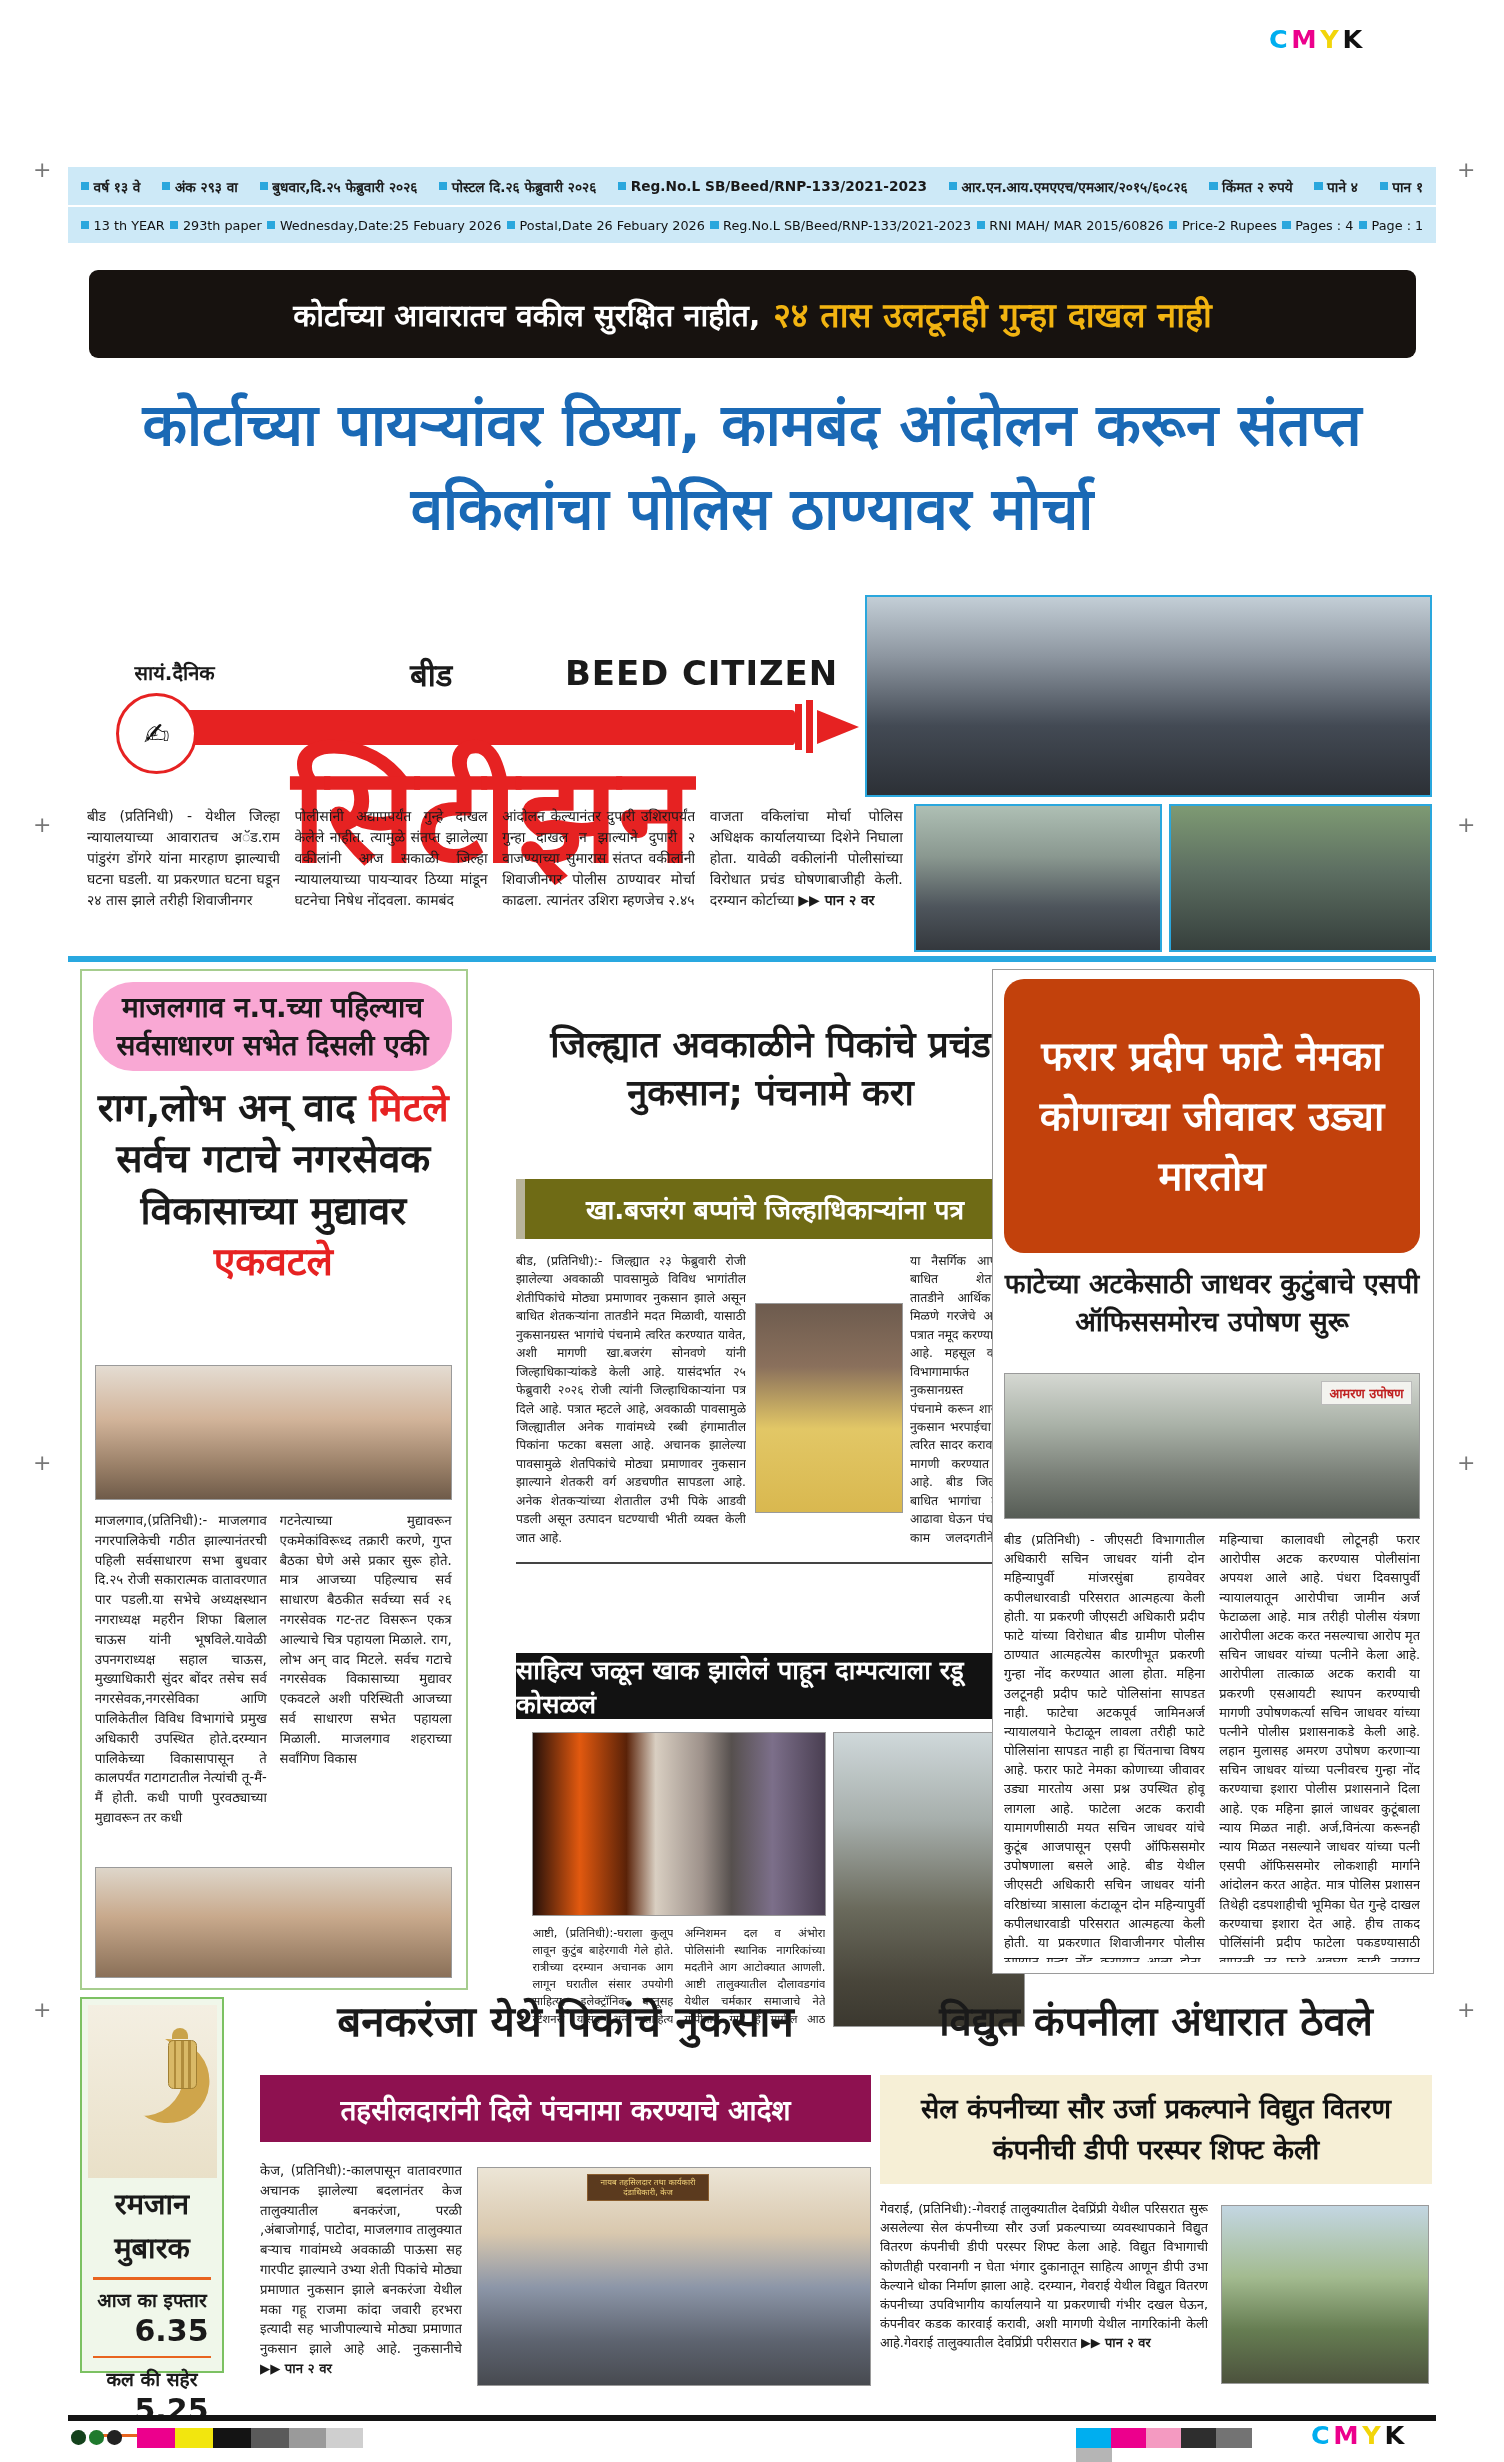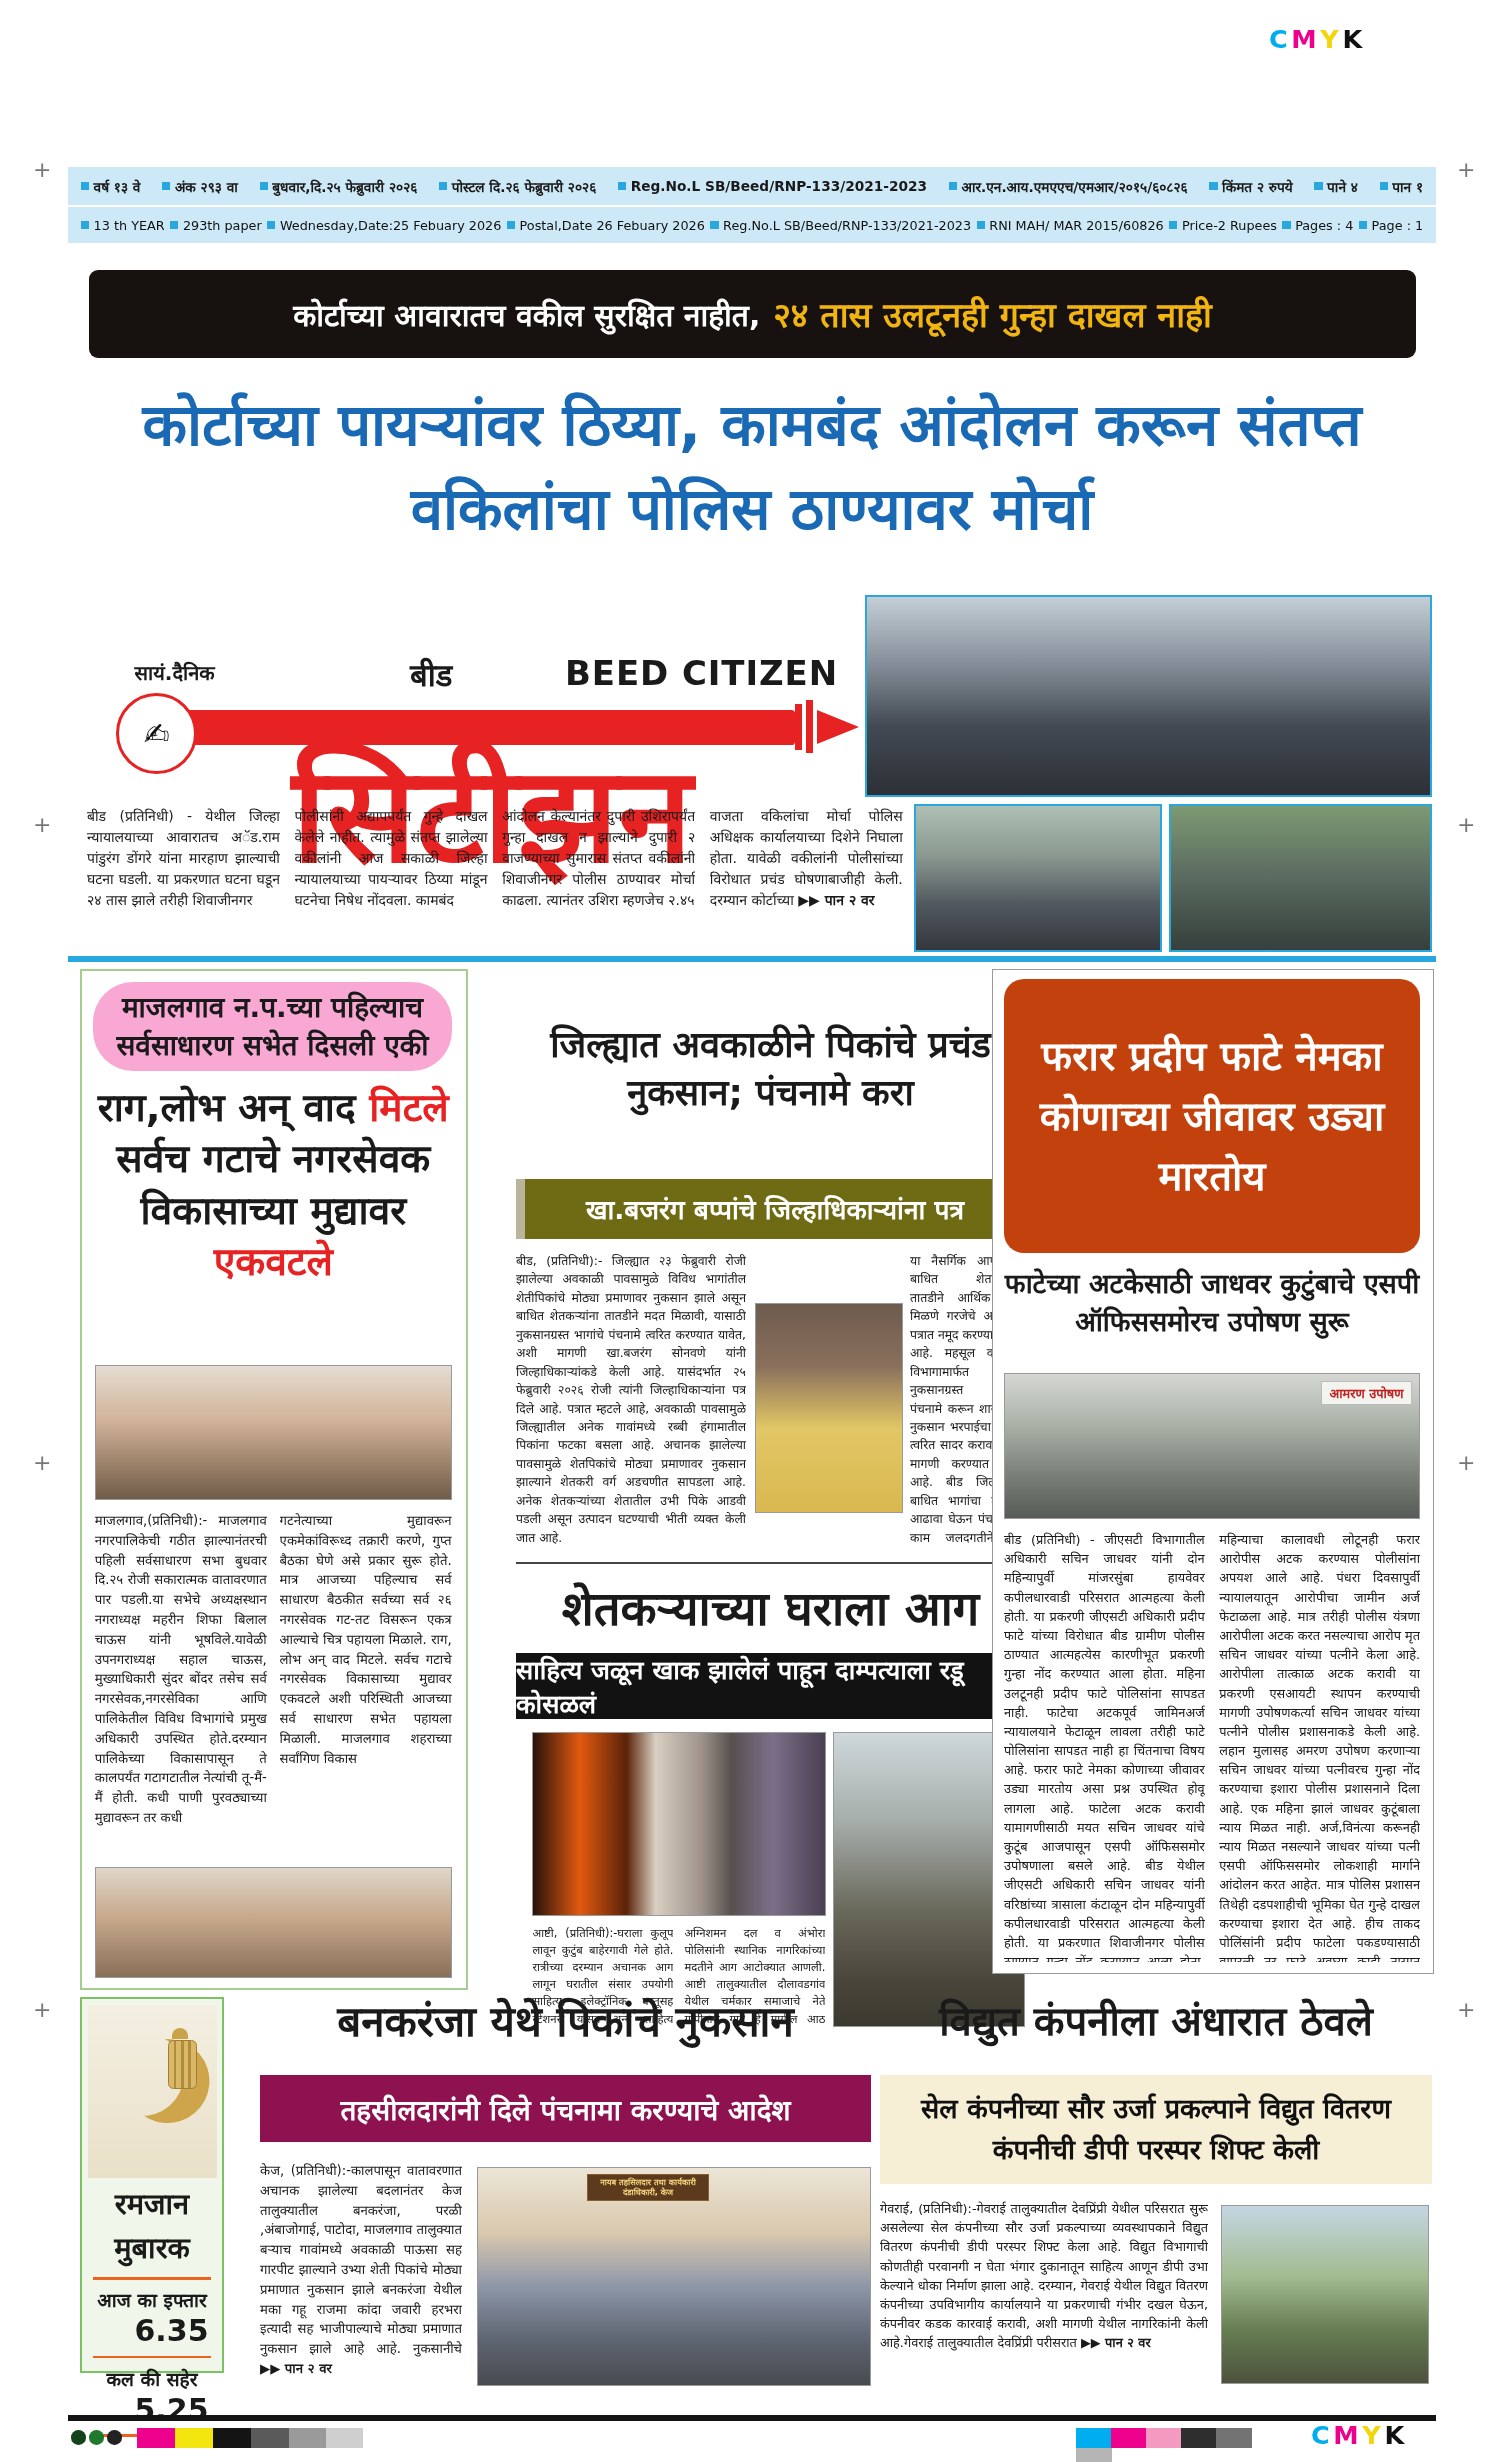--- a/index.html
+++ b/index.html
@@ -44,21 +44,21 @@
   
   .ramzan{border:2.7px solid #7cc162;background:#f0f7ea;box-sizing:border-box;text-align:center;}
   .rm-div{height:2.7px;background:#e8641f;margin:7.3px 11px;}
   .rm-title{font-size:29px;font-weight:900;line-height:1.5;}
   .rm-label{font-size:19px;font-weight:900;}
   .rm-time{font-size:30px;font-weight:900;padding-left:39px;}
   .moonbox{position:relative;height:173px;background:linear-gradient(180deg,#f4efe2,#e9e0c8);margin:5.5px;overflow:hidden;}
   .crescent{position:absolute;left:12.8px;top:27px;width:84px;height:84px;border-radius:50%;box-shadow:22px 14.6px 0 0 #cfa54b;transform:rotate(-18deg);}
   .lantern{position:absolute;right:20px;top:35px;width:27px;height:47px;background:repeating-linear-gradient(90deg,#d9b967 0 4.6px,#b08c3c 4.6px 7.3px);border:1.8px solid #a07f33;border-radius:5.5px;}
   .lantern:before{content:"";position:absolute;left:3.6px;top:-12.8px;width:16.4px;height:11px;background:#c9a34a;border-radius:8.2px 8.2px 0 0;}
-  .plaque{position:absolute;background:#5b3a1e;color:#f3d37a;font-size:8.2px;line-height:1.25;text-align:center;padding:2.7px 5.5px;border:0.9px solid #8a5d2e;font-weight:bold;}
+  .plaque{position:absolute;background:#5b3a1e;color:#f3d37a;font-size:8.2px;line-height:1.25;text-align:center;padding:2.7px 5.5px;border:0.9px solid #8a5d2e;}
   .pbanner{position:absolute;background:#f3f3ef;color:#c02222;font-size:12.8px;font-weight:900;padding:1.8px 7.3px;border:0.9px solid #bbb;}
   .regmark{position:absolute;color:#777;font-size:22px;font-weight:400;}
   .cmyk span{font-size:25.5px;font-weight:900;letter-spacing:3.6px;}
   .c-c{color:#00aeef;}.c-m{color:#ec008c;}.c-y{color:#f2d50a;}.c-k{color:#111;}
   .bar-seg{height:100%;display:inline-block;}
   .dot{width:14.6px;height:14.6px;border-radius:50%;display:inline-block;margin-right:3.6px;}
 </style>
 </head>
 <body>
 
@@ -201,21 +201,20 @@
   <div class="abs mhead" style="left:0px;top:5.5px;width:509px;height:146px;">जिल्ह्यात अवकाळीने पिकांचे प्रचंड नुकसान; पंचनामे करा</div>
   <div class="abs olivebar" style="left:0px;top:164px;width:509px;height:60px;box-sizing:border-box;">
       <span>खा.बजरंग बप्पांचे जिल्हाधिकाऱ्यांना पत्र</span>
     </div>
   <div class="abs" style="left:0px;top:237px;width:509px;height:297px;">
     <div class="body-txt abs" style="left:0;top:0;width:230px;height:297px;font-size:12.3px;">बीड, (प्रतिनिधी):- जिल्ह्यात २३ फेब्रुवारी रोजी झालेल्या अवकाळी पावसामुळे विविध भागांतील शेतीपिकांचे मोठ्या प्रमाणावर नुकसान झाले असून बाधित शेतकऱ्यांना तातडीने मदत मिळावी, यासाठी नुकसानग्रस्त भागांचे पंचनामे त्वरित करण्यात यावेत, अशी मागणी खा.बजरंग सोनवणे यांनी जिल्हाधिकाऱ्यांकडे केली आहे. यासंदर्भात २५ फेब्रुवारी २०२६ रोजी त्यांनी जिल्हाधिकाऱ्यांना पत्र दिले आहे. पत्रात म्हटले आहे, अवकाळी पावसामुळे जिल्ह्यातील अनेक गावांमध्ये रब्बी हंगामातील पिकांना फटका बसला आहे. अचानक झालेल्या पावसामुळे शेतपिकांचे मोठ्या प्रमाणावर नुकसान झाल्याने शेतकरी वर्ग अडचणीत सापडला आहे. अनेक शेतकऱ्यांच्या शेतातील उभी पिके आडवी पडली असून उत्पादन घटण्याची भीती व्यक्त केली जात आहे.</div>
     <div class="body-txt abs" style="left:394px;top:0;width:115px;height:297px;font-size:12.3px;">या नैसर्गिक आपत्तीमुळे बाधित शेतकऱ्यांना तातडीने आर्थिक मदत मिळणे गरजेचे असल्याचे पत्रात नमूद करण्यात आले आहे. महसूल व कृषी विभागामार्फत नुकसानग्रस्त भागांचे पंचनामे करून शासनाकडे नुकसान भरपाईचा प्रस्ताव त्वरित सादर करावा, अशी मागणी करण्यात आली आहे. बीड जिल्ह्यातील बाधित भागांचा तातडीने आढावा घेऊन पंचनाम्यांचे काम जलदगतीने पूर्ण करावे तसेच शेतकऱ्यांना नुकसान भरपाई मिळण्यासाठी आवश्यक कार्यवाही करावी, असे निर्देश संबंधित विभागांना देण्यात यावेत, अशी अपेक्षा खासदार सोनवणे यांनी व्यक्त केली आहे.अचानक झालेल्या अवकाळी पावसाने शेतकऱ्यांचे मोठे नुकसान झाले असून प्रशासनाने त्वरित कार्यवाही करून शेतकऱ्यांना दिलासा द्यावा, असेही पत्रात म्हटले आहे</div>
     <div class="photo photo2" style="left:239px;top:51px;width:148px;height:210px;background:linear-gradient(180deg,#6d5b4e 0%,#8a705c 30%,#e2c766 60%,#d9b84f 100%);"></div>
   </div>
   <div class="abs" style="left:0;top:547px;width:509px;height:1.8px;background:#444;"></div>
-  <div class="abs center" style="left:0;top:560px;width:509px;font-size:47px;font-weight:900;">शेतकऱ्याच्या घराला आग</div>
   <div class="abs blackbar" style="left:0;top:638px;width:509px;height:66px;">
       <span>साहित्य जळून खाक झालेलं पाहून दाम्पत्याला रडू कोसळलं</span>
     </div>
   <div class="photo photo2" style="left:16.4px;top:717px;width:294px;height:184px;background:linear-gradient(90deg,#27110a 0%,#e2590f 16%,#5a2208 32%,#d9cfc2 42%,#9d918a 58%,#56504e 68%,#7c6f8a 82%,#4a3f52 100%);"></div>
   <div class="abs" style="left:16.4px;top:910px;width:294px;height:102px;display:flex;gap:11px;">
     <div class="body-txt" style="width:141px;font-size:11.4px;">आष्टी, (प्रतिनिधी):-घराला कुलूप लावून कुटुंब बाहेरगावी गेले होते. रात्रीच्या दरम्यान अचानक आग लागून घरातील संसार उपयोगी साहित्य, इलेक्ट्रॉनिक वस्तूसह स्टेशनरी यासह अन्य साहित्य जळून खाक झाल्याची घटना घडली.अहिल्यानगर येथील</div>
     <div class="body-txt" style="width:141px;font-size:11.4px;"><span>अग्निशमन दल व अंभोरा पोलिसांनी स्थानिक नागरिकांच्या मदतीने आग आटोक्यात आणली. आष्टी तालुक्यातील दौलावडगांव येथील चर्मकार समाजाचे नेते गोपीनाथ गाडे हे मागील आठ दिवसांपासून कुटुंबासह बाहेरगावी</span> </div>
   </div>
   <div class="photo photo2" style="left:317px;top:717px;width:192px;height:295px;background:linear-gradient(180deg,#cfd8da 0%,#a6aeab 30%,#6a6a5c 60%,#48453a 85%,#3b382f 100%);"></div>
 </div>

